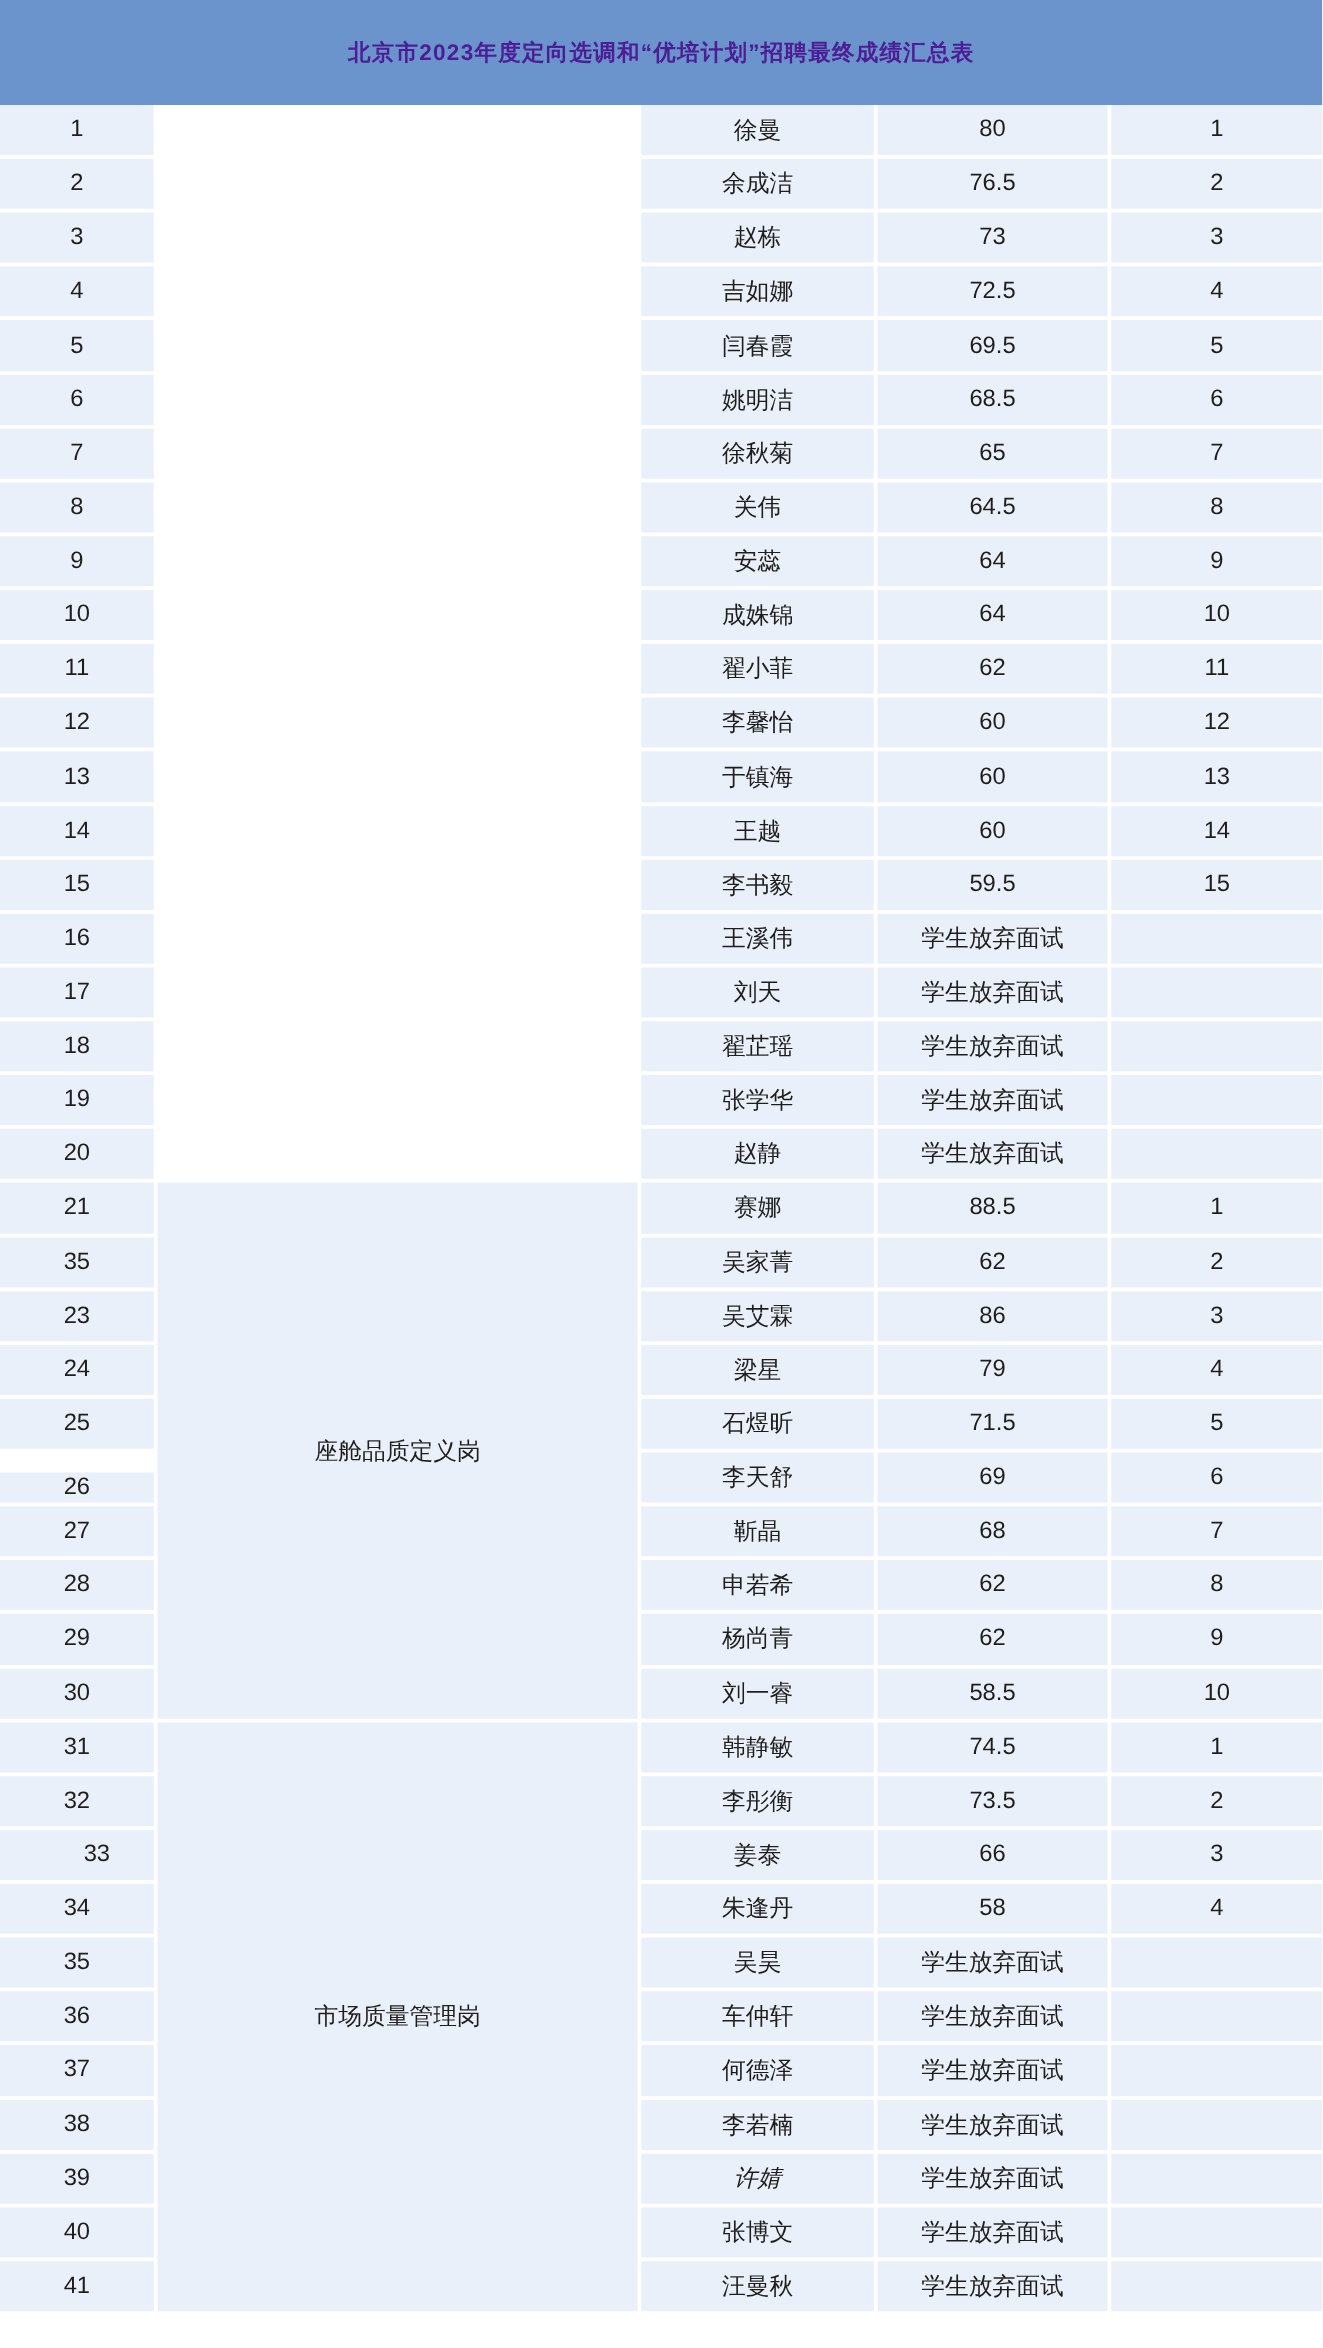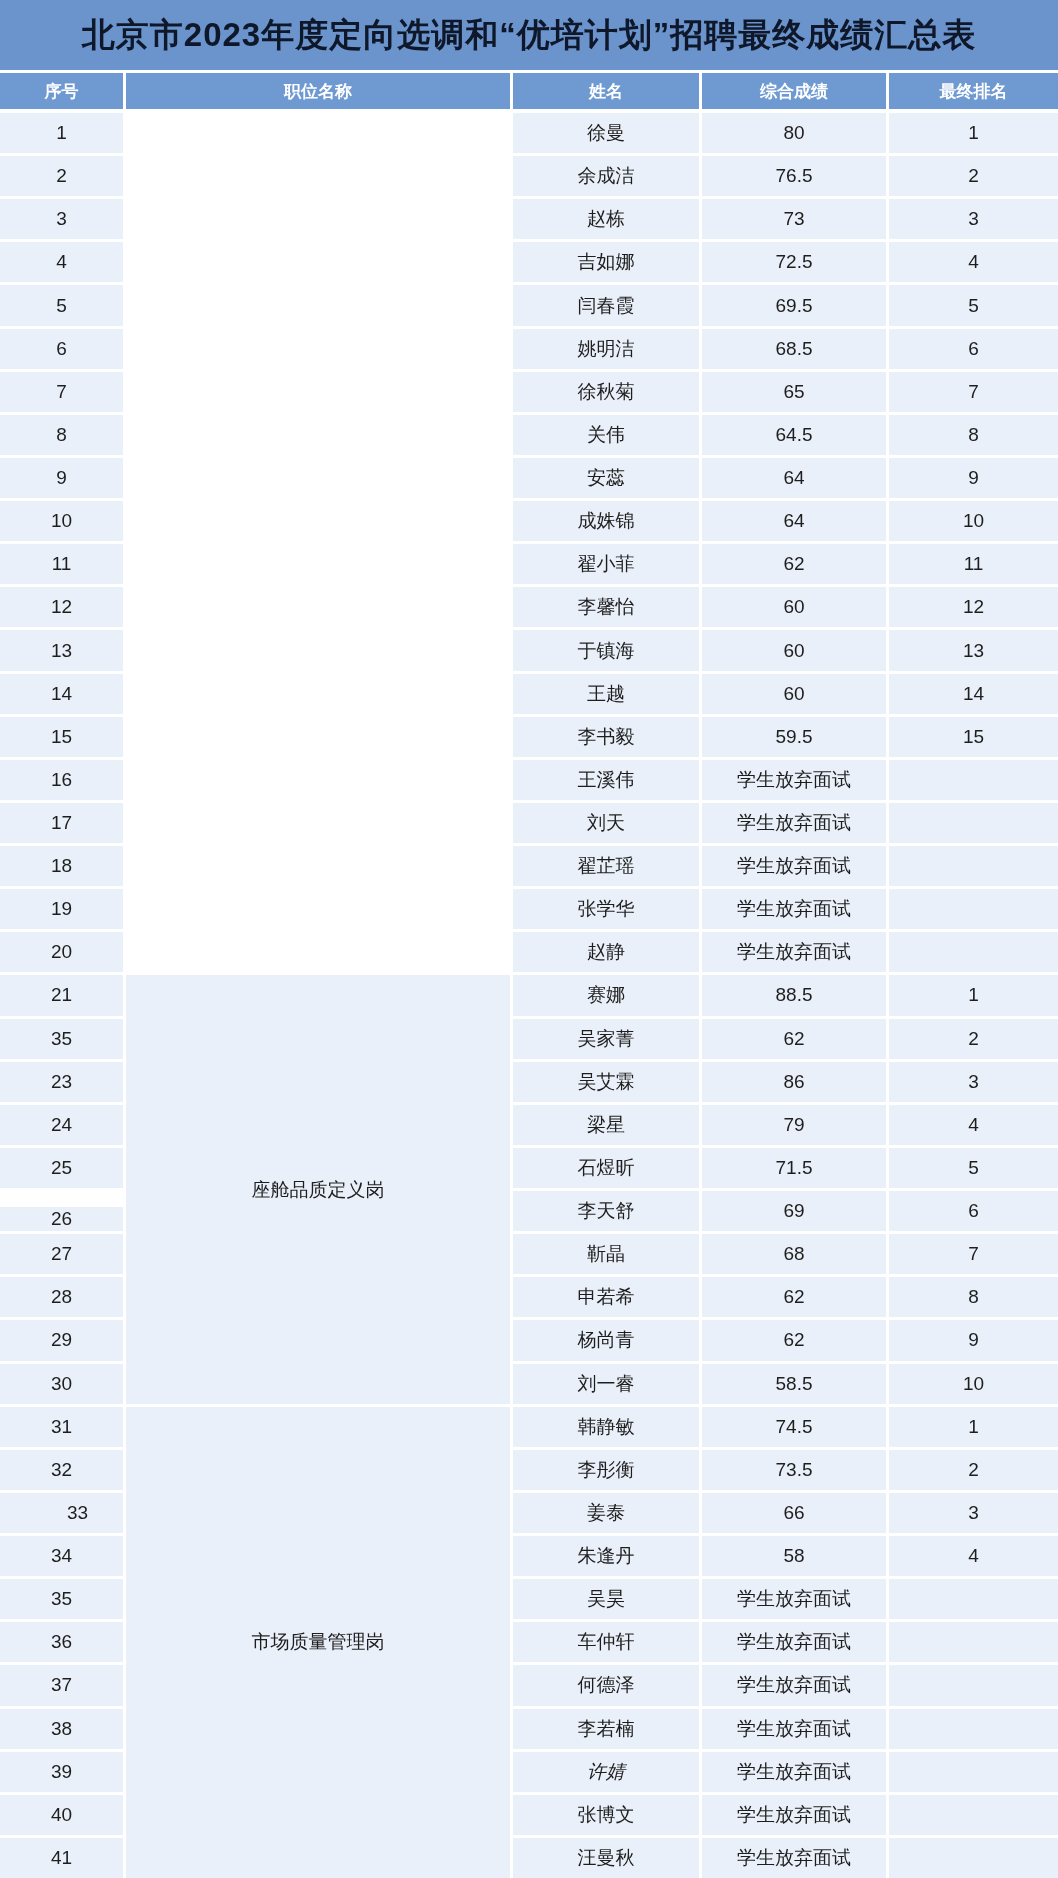--- a/index.html
+++ b/index.html
@@ -10,23 +10,23 @@
     --cols:123px 384px 186px 184px 169px;
   }
   *{box-sizing:border-box;}
   html,body{margin:0;padding:0;background:#fff;}
   .page{
     width:1058px;height:1878px;background:#ffffff;
     font-family:"Liberation Sans","DejaVu Sans",sans-serif;
     overflow:hidden;
   }
   .title-bar{
-    height:70px;background:var(--title-bg);color:#0f172a;
+    height:84px;background:var(--title-bg);color:#4c1d95;
     display:flex;align-items:center;justify-content:center;
-    font-size:33px;font-weight:bold;letter-spacing:1px;
+    font-size:18px;font-weight:bold;letter-spacing:1px;
   }
   .header-row{
     display:grid;grid-template-columns:var(--cols);
     column-gap:3px;height:36px;margin-top:3px;margin-bottom:4px;
     background:#ffffff;
   }
   .hcell{
     background:var(--header-bg);color:#ffffff;
     font-size:17px;font-weight:bold;
     display:flex;align-items:center;justify-content:center;
@@ -42,27 +42,20 @@
     display:flex;align-items:center;justify-content:center;
     white-space:nowrap;
   }
   .pos-cell{font-size:19px;}
 </style>
 </head>
 <body>
 
 <div class="page">
   <div class="title-bar">北京市2023年度定向选调和“优培计划”招聘最终成绩汇总表</div>
-  <div class="header-row">
-      <div class="hcell">序号</div>
-      <div class="hcell">职位名称</div>
-      <div class="hcell">姓名</div>
-      <div class="hcell">综合成绩</div>
-      <div class="hcell">最终排名</div>
-    </div>
   <div class="table-body">
       <div class="cell" style="grid-area: 1 / 1;">1</div>
       <div class="cell" style="grid-area: 1 / 3;">徐曼</div>
       <div class="cell" style="grid-area: 1 / 4;">80</div>
       <div class="cell" style="grid-area: 1 / 5;">1</div>
       <div class="cell" style="grid-area: 2 / 1;">2</div>
       <div class="cell" style="grid-area: 2 / 3;">余成洁</div>
       <div class="cell" style="grid-area: 2 / 4;">76.5</div>
       <div class="cell" style="grid-area: 2 / 5;">2</div>
       <div class="cell" style="grid-area: 3 / 1;">3</div>

